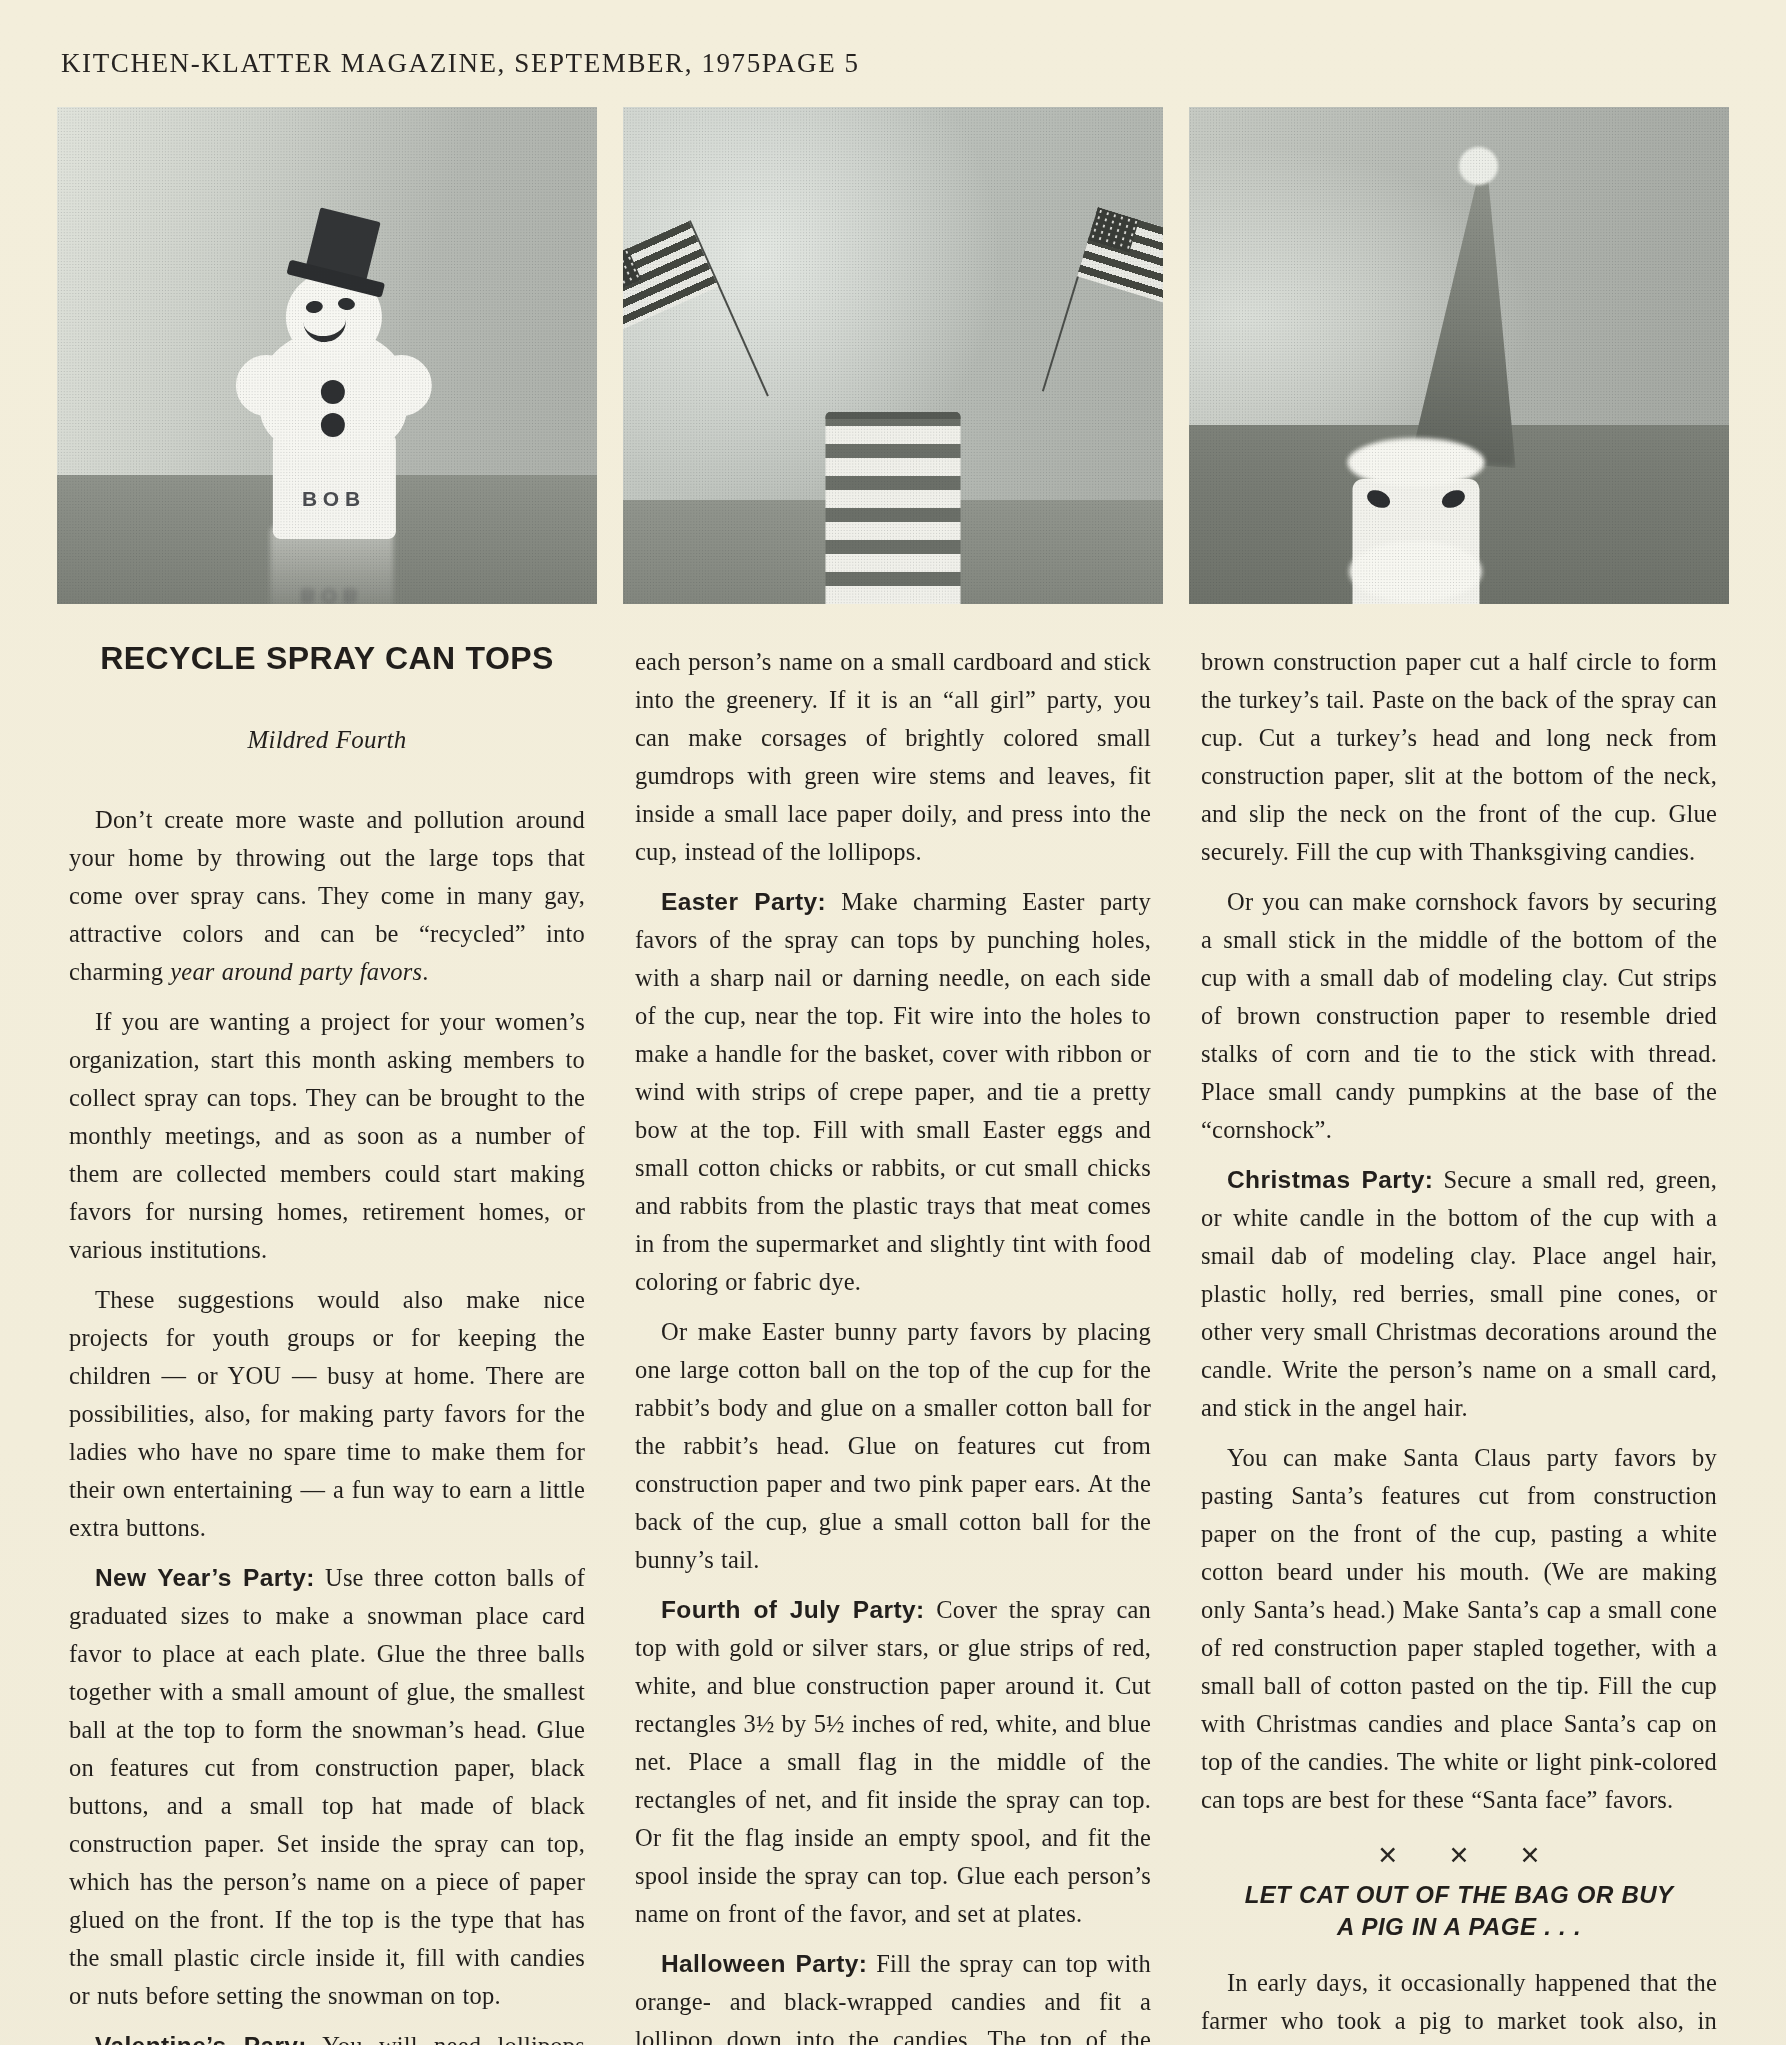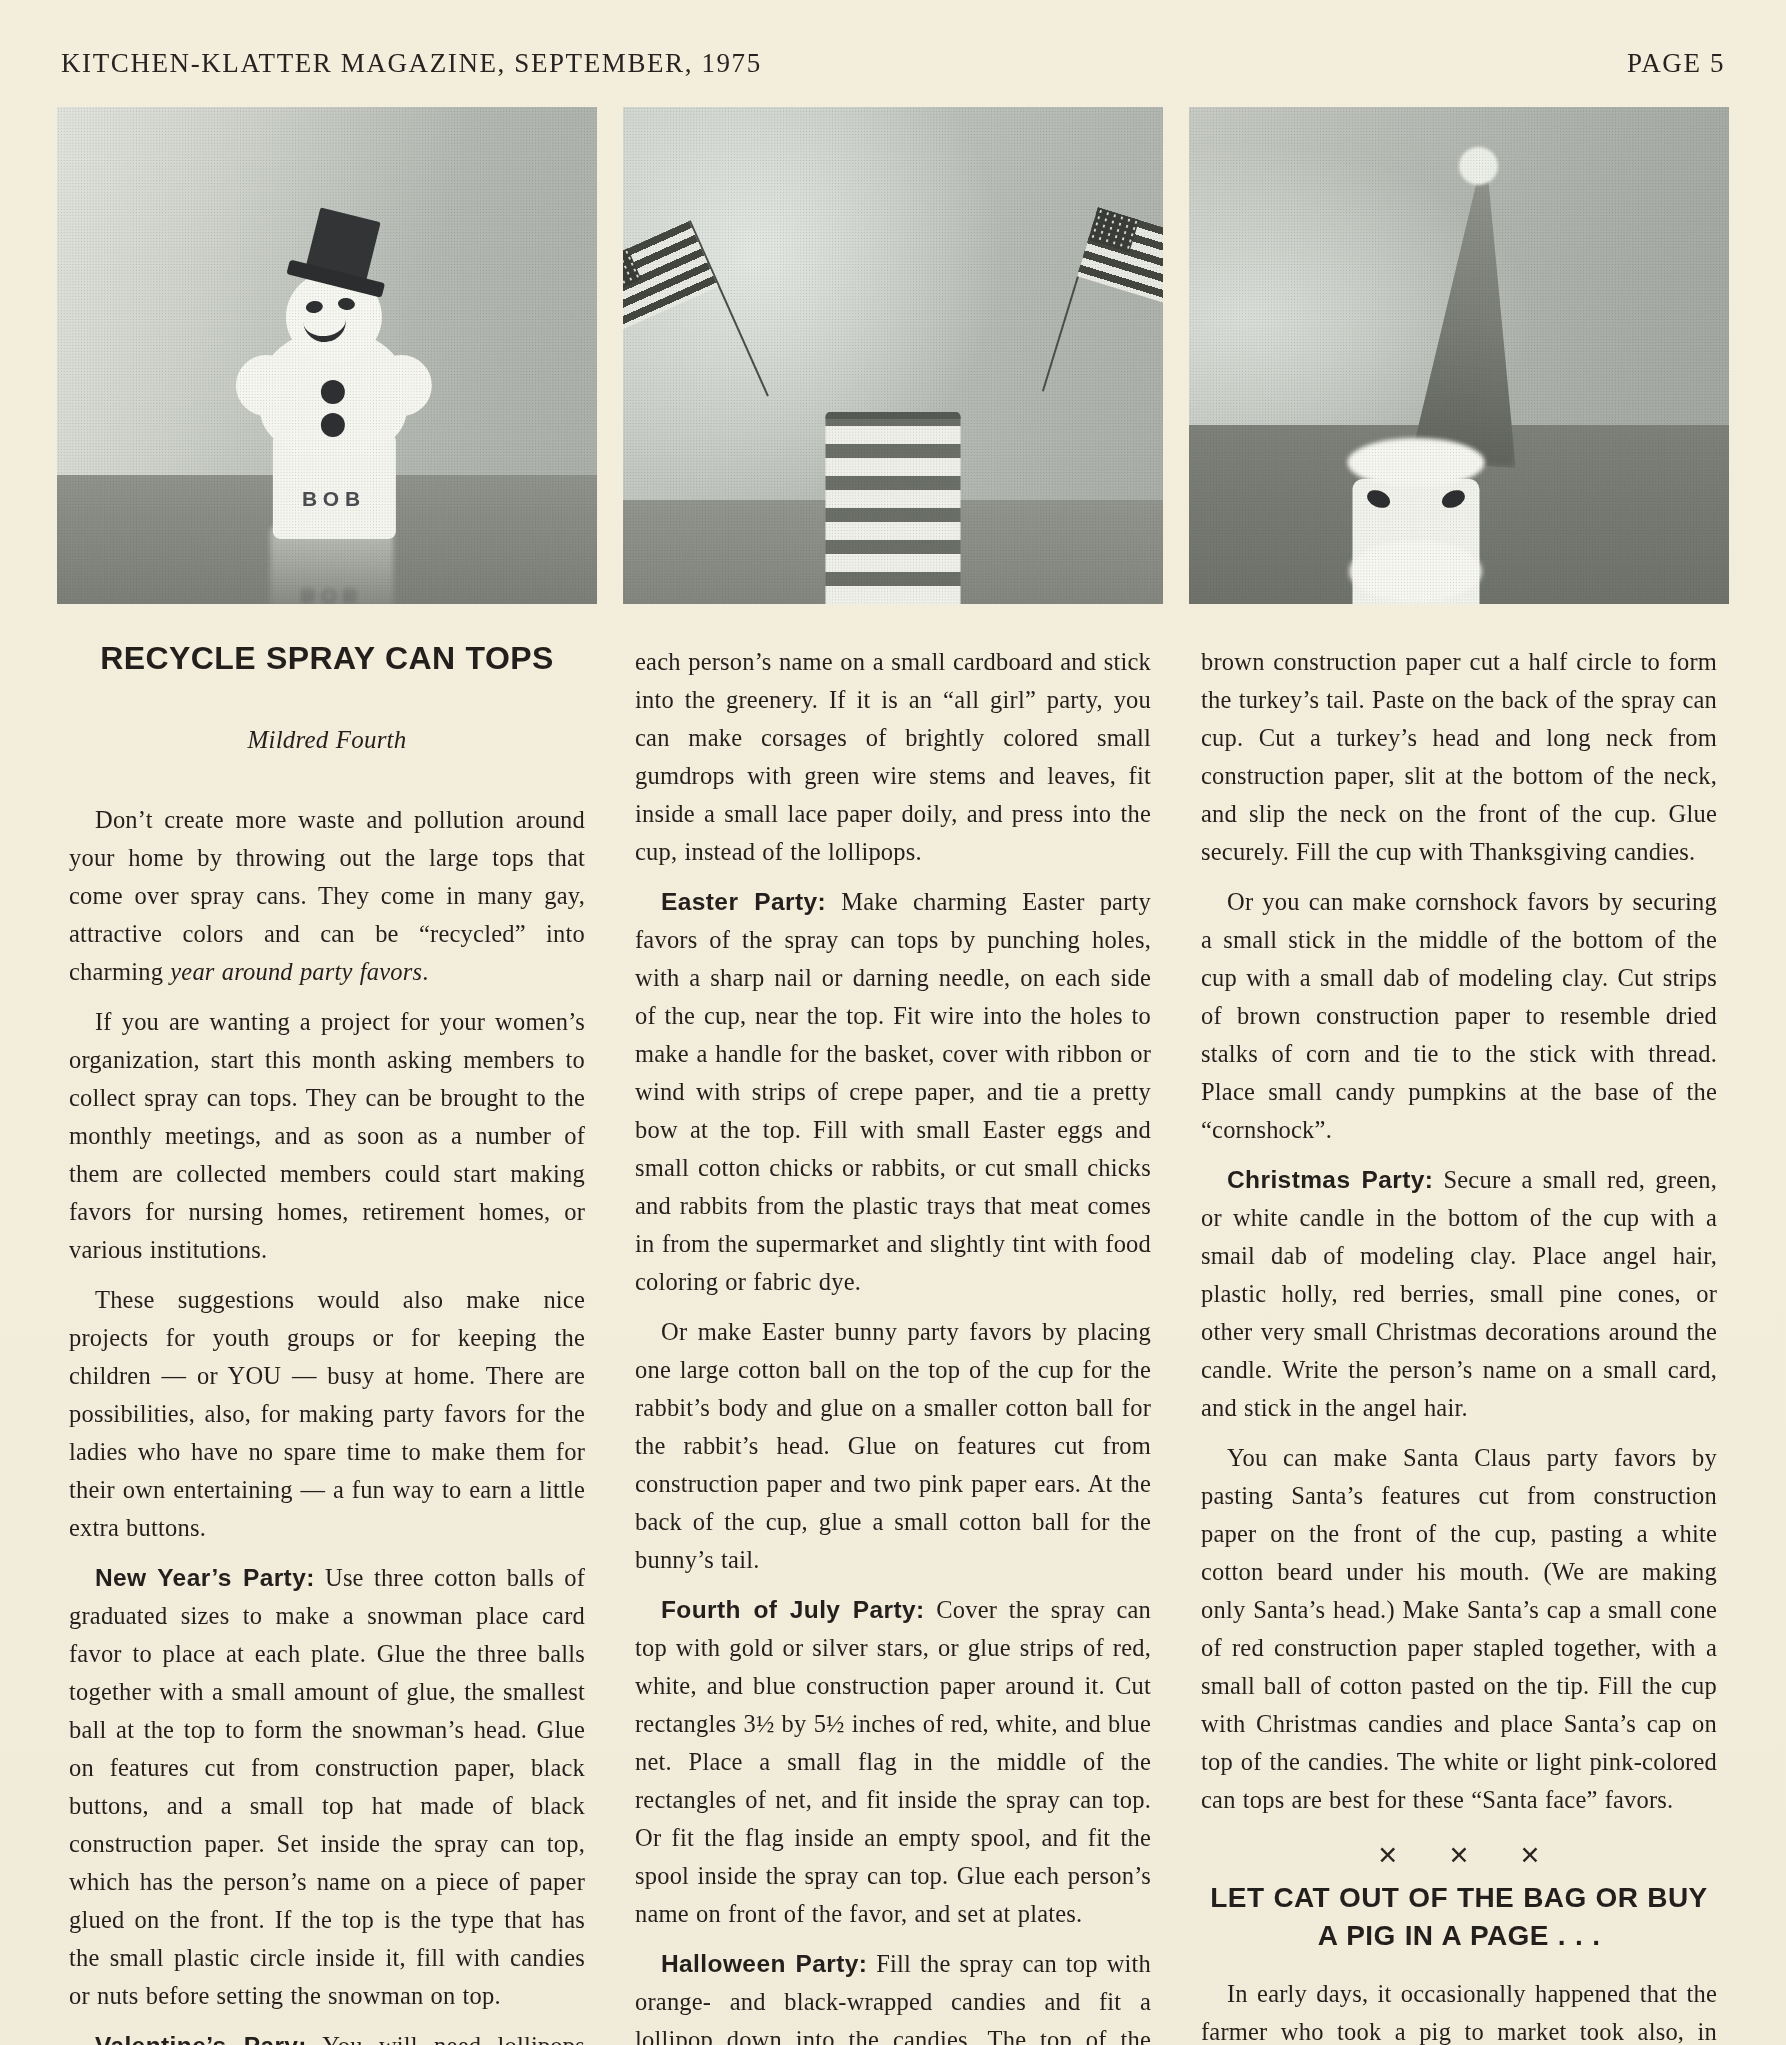--- a/index.html
+++ b/index.html
@@ -1,20 +1,20 @@
 <!DOCTYPE html>
 <html style="font-size:6.5px"><head>
 <meta charset="utf-8">
 <style>
   html,body{margin:0;padding:0;background:#e8e3d2;}
   body{width:1786px;height:2610px;position:relative;overflow:hidden;
        font-family:"Liberation Serif",serif;color:#221f1c;}
   .page{position:absolute;inset:0;background:linear-gradient(180deg,#f3eedb 0%,#f2edda 55%,#efead7 100%);}
   
-  header{display:flex;justify-content:space-between;align-items:baseline;
+  header{display:flex;align-items:baseline;
          padding:48px 61px 0 61px;height:38px;}
   .masthead{font-size:27px;letter-spacing:1.6px;color:#262321;}
   
   .grid{display:grid;grid-template-columns:1fr 1fr 1fr;column-gap:26px;
         padding:0 57px;margin-top:21px;grid-template-rows:524px auto;}
   
   .photo{position:relative;overflow:hidden;margin-bottom:27px;background:#b6bab4;}
   .photo::after{content:"";position:absolute;inset:0;pointer-events:none;
      background-image:radial-gradient(rgba(45,50,55,.20) 0.5px,transparent 0.6px);
      background-size:2.9px 2.9px;}
@@ -89,22 +89,22 @@
   .col p{margin:12px;}
   .col p.indent{text-indent:26px;}
   h1{font-family:"Liberation Sans",sans-serif;font-weight:bold;font-size:32px;letter-spacing:0.4px;
      text-align:center;margin:10.6px 0 49px 0;line-height:1.05;}
   .byline{text-align:center;font-style:italic;font-size:25px;line-height:32px;margin-bottom:45px;}
   .byline .by{display:block;margin-bottom:10.6px;}
   .lead{font-family:"Liberation Sans",sans-serif;font-weight:bold;letter-spacing:0.4px;}
   .leadpara{margin-top:11.5px !important;}
   .orn{text-align:center;font-size:25px;color:#2a2723;margin:18px 0 4.1px 0 !important;text-indent:0 !important;}
   .orn span{margin:0 25px;}
-  .sectitle{font-family:"Liberation Sans",sans-serif;font-weight:bold;font-size:28px;line-height:1.35;
-     text-align:center;margin:4.1px 0 20.5px 0 !important;text-indent:0 !important;letter-spacing:0.4px;}
+  .sectitle{font-family:"Liberation Sans",sans-serif;font-weight:bold;font-size:24px;line-height:1.35;
+     text-align:center;margin:4.1px 0 20.5px 0 !important;text-indent:0 !important;letter-spacing:0.4px;font-style:italic;}
   .it{font-style:italic;}
 </style>
 </head>
 <body>
 
 <div class="page">
 
   <header>
     <span class="masthead">KITCHEN-KLATTER MAGAZINE, SEPTEMBER, 1975</span>
     <span class="masthead">PAGE 5</span>

